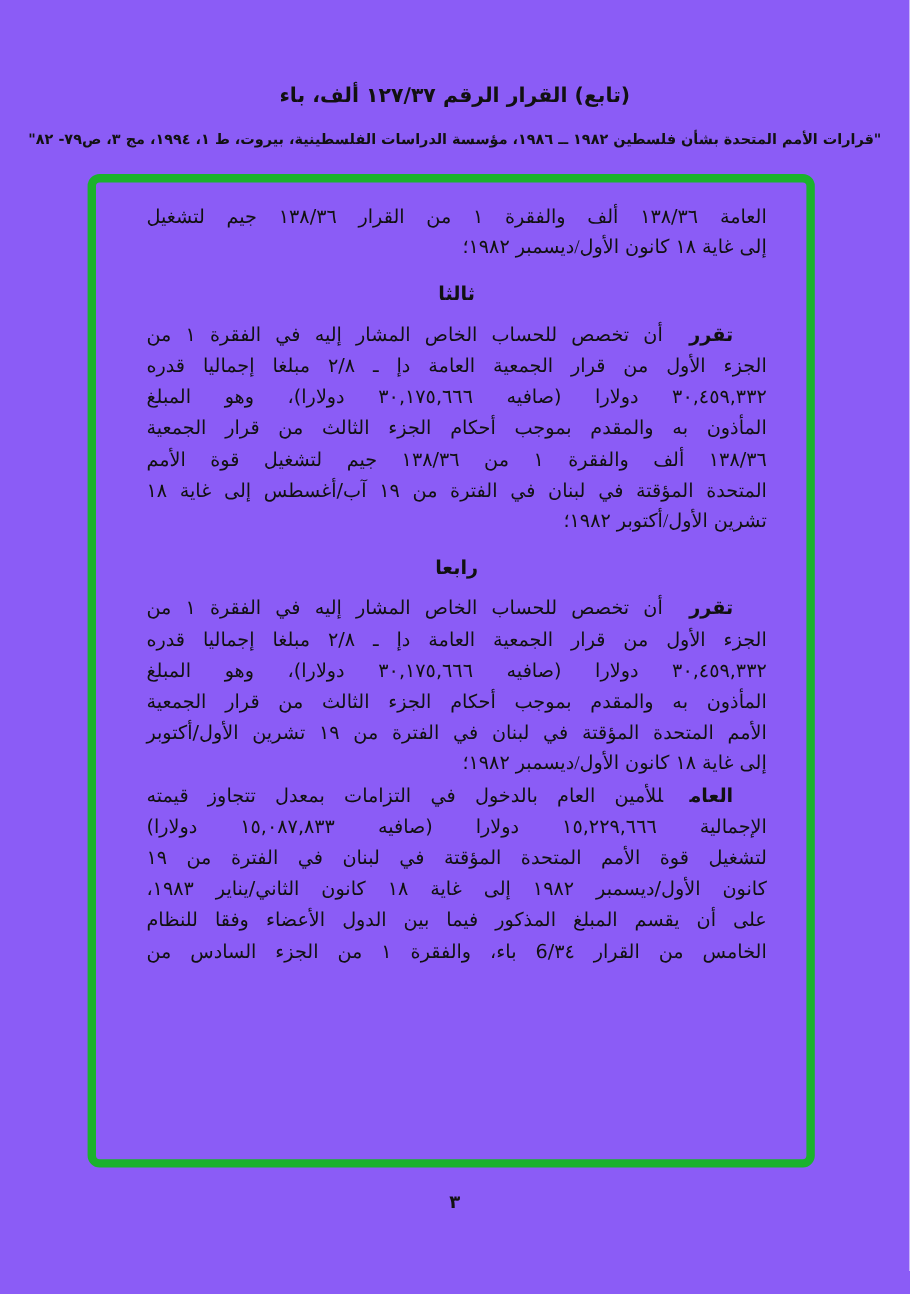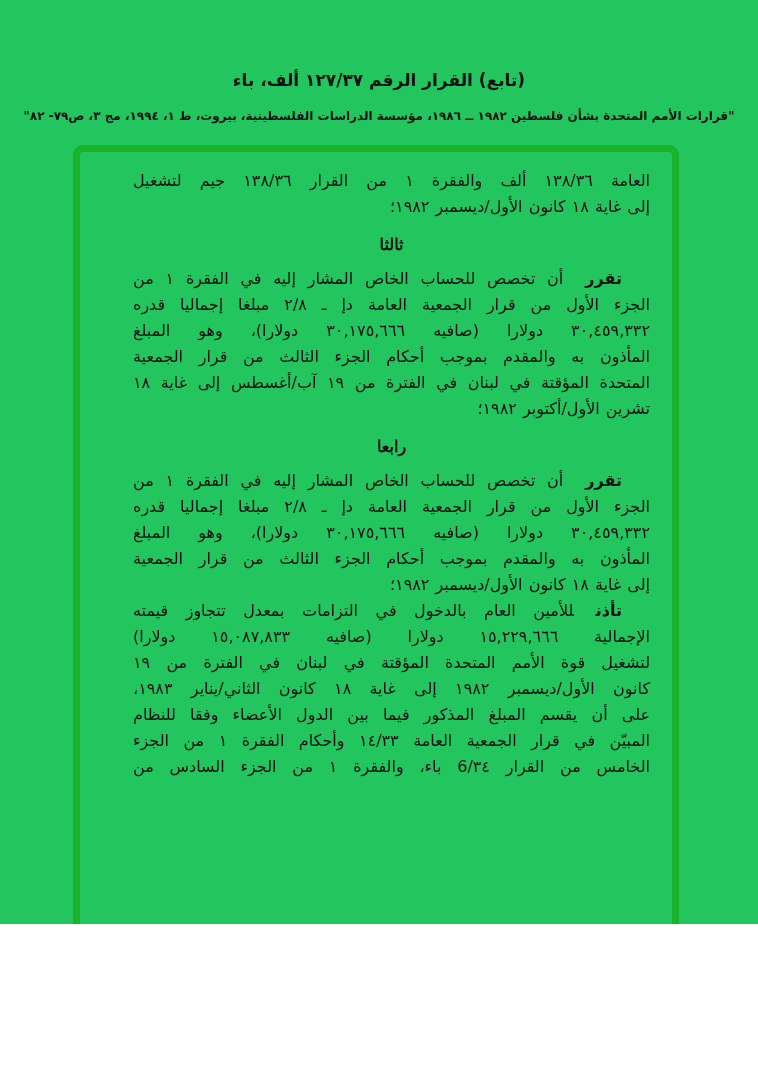--- a/index.html
+++ b/index.html
@@ -1,45 +1,45 @@
 <!DOCTYPE html>
 <html lang="ar" dir="rtl"><head>
 <meta charset="utf-8">
 <style>
   html,body{margin:0;padding:0;background:#ffffff;}
   .page{
-    position:relative;width:758px;height:924px;background:#22c55e;
+    position:relative;width:758px;height:1078px;background:#8b5cf6;
     font-family:"DejaVu Sans",sans-serif;direction:rtl;color:#111;
     overflow:hidden;
   }
   .doc-title{
     position:absolute;top:70px;left:0;right:0;text-align:center;
     font-size:17px;font-weight:bold;letter-spacing:0;
   }
   .doc-citation{
     position:absolute;top:109px;left:0;right:0;text-align:center;
     font-size:12px;font-weight:bold;white-space:nowrap;
   }
   .annotation-box{
     position:absolute;left:73px;top:145px;width:592px;height:814px;
     border:7px solid #1bb22c;border-radius:10px;
   }
   .text-col{
-    position:absolute;right:108px;top:168px;width:517px;
+    position:absolute;right:119px;top:168px;width:517px;
     font-size:16px;line-height:26px;
   }
   .tline{
     text-align:justify;text-align-last:justify;
     word-spacing:1px;
   }
-  .tline.lastline{text-align-last:right;}
+  .tline.lastline{text-align-last:right;font-family:Liberation Serif, serif;}
   .tline.indent{padding-right:28px;}
   .sec-heading{
     text-align:center;font-weight:bold;font-size:16px;
-    margin-top:12px;margin-bottom:8px;line-height:26px;font-family:Liberation Serif, serif;
+    margin-top:12px;margin-bottom:8px;line-height:26px;
   }
   .lead{font-weight:bold;margin-left:22px;}
   .page-num{
     position:absolute;top:993px;left:0;right:0;text-align:center;
     font-size:15px;font-weight:bold;
   }
 </style>
 </head>
 <body>
 
@@ -57,40 +57,41 @@
       <div class="tline">العامة ١٣٨/٣٦ ألف والفقرة ١ من القرار ١٣٨/٣٦ جيم لتشغيل</div>
       <div class="tline lastline">إلى غاية ١٨ كانون الأول/ديسمبر ١٩٨٢؛</div>
     </div>
 
     <div>
       <div class="sec-heading">ثالثا</div>
       <div class="tline indent"><span class="lead">تقرر</span><span>أن تخصص للحساب الخاص المشار إليه في الفقرة ١ من</span></div>
       <div class="tline">الجزء الأول من قرار الجمعية العامة دإ ـ ٢/٨ مبلغا إجماليا قدره</div>
       <div class="tline">٣٠,٤٥٩,٣٣٢ دولارا (صافيه ٣٠,١٧٥,٦٦٦ دولارا)، وهو المبلغ</div>
       <div class="tline">المأذون به والمقدم بموجب أحكام الجزء الثالث من قرار الجمعية</div>
+      <div class="tline">١٣٨/٣٦ ألف والفقرة ١ من ١٣٨/٣٦ جيم لتشغيل قوة الأمم</div>
       <div class="tline">المتحدة المؤقتة في لبنان في الفترة من ١٩ آب/أغسطس إلى غاية ١٨</div>
       <div class="tline lastline">تشرين الأول/أكتوبر ١٩٨٢؛</div>
     </div>
 
     <div>
       <div class="sec-heading">رابعا</div>
       <div class="tline indent"><span class="lead">تقرر</span><span>أن تخصص للحساب الخاص المشار إليه في الفقرة ١ من</span></div>
       <div class="tline">الجزء الأول من قرار الجمعية العامة دإ ـ ٢/٨ مبلغا إجماليا قدره</div>
       <div class="tline">٣٠,٤٥٩,٣٣٢ دولارا (صافيه ٣٠,١٧٥,٦٦٦ دولارا)، وهو المبلغ</div>
       <div class="tline">المأذون به والمقدم بموجب أحكام الجزء الثالث من قرار الجمعية</div>
+      <div class="tline">الأمم المتحدة المؤقتة في لبنان في الفترة من ١٩ تشرين الأول/أكتوبر</div>
       <div class="tline lastline">إلى غاية ١٨ كانون الأول/ديسمبر ١٩٨٢؛</div>
     </div>
 
     <div>
-      <div class="tline indent"><span class="lead">تأذن</span><span>للأمين العام بالدخول في التزامات بمعدل تتجاوز قيمته</span></div>
+      <div class="tline indent"><span class="lead">العام</span><span>للأمين العام بالدخول في التزامات بمعدل تتجاوز قيمته</span></div>
       <div class="tline">الإجمالية ١٥,٢٢٩,٦٦٦ دولارا (صافيه ١٥,٠٨٧,٨٣٣ دولارا)</div>
       <div class="tline">لتشغيل قوة الأمم المتحدة المؤقتة في لبنان في الفترة من ١٩</div>
       <div class="tline">كانون الأول/ديسمبر ١٩٨٢ إلى غاية ١٨ كانون الثاني/يناير ١٩٨٣،</div>
       <div class="tline">على أن يقسم المبلغ المذكور فيما بين الدول الأعضاء وفقا للنظام</div>
-      <div class="tline">المبيّن في قرار الجمعية العامة ١٤/٣٣ وأحكام الفقرة ١ من الجزء</div>
       <div class="tline">الخامس من القرار 6/٣٤ باء، والفقرة ١ من الجزء السادس من</div>
     </div>
 
   </div>
 
   <div class="page-num">٣</div>
 
 </div>
 
 </body></html>

